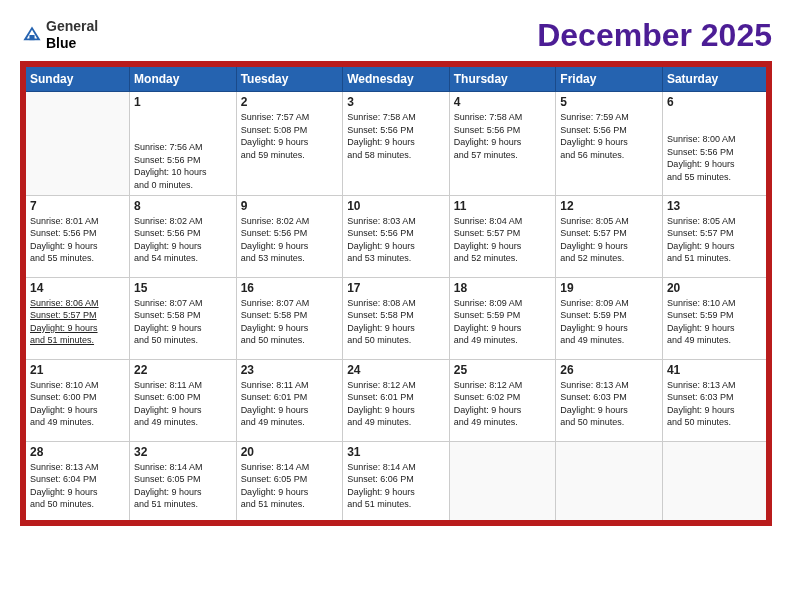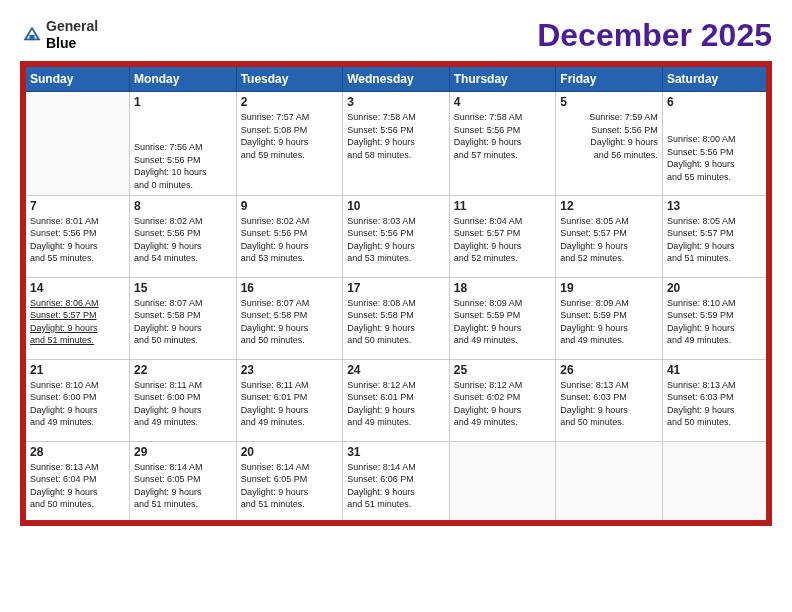--- a/index.html
+++ b/index.html
@@ -152,21 +152,21 @@
           </td>
           <td>
             <span class="day-number">4</span>
             <div class="day-info" style="white-space: pre-line;">Sunrise: 7:58 AM
 Sunset: 5:56 PM
 Daylight: 9 hours
 and 57 minutes.</div>
           </td>
           <td>
             <span class="day-number">5</span>
-            <div class="day-info" style="white-space: pre-line; text-align: right;">Sunrise: 7:59 AM
+            <div class="day-info" style="white-space: pre-line;">Sunrise: 7:59 AM
 Sunset: 5:56 PM
 Daylight: 9 hours
 and 56 minutes.</div>
           </td>
           <td>
             <span class="day-number">6</span>
             <div class="day-info" style="white-space: pre-line; margin-top: 24px;">Sunrise: 8:00 AM
 Sunset: 5:56 PM
 Daylight: 9 hours
 and 55 minutes.</div>
@@ -327,21 +327,21 @@
         </tr>
         <tr>
           <td>
             <span class="day-number">28</span>
             <div class="day-info" style="white-space: pre-line;">Sunrise: 8:13 AM
 Sunset: 6:04 PM
 Daylight: 9 hours
 and 50 minutes.</div>
           </td>
           <td>
-            <span class="day-number">29</span>
+            <span class="day-number">32</span>
             <div class="day-info" style="white-space: pre-line;">Sunrise: 8:14 AM
 Sunset: 6:05 PM
 Daylight: 9 hours
 and 51 minutes.</div>
           </td>
           <td>
             <span class="day-number">20</span>
             <div class="day-info" style="white-space: pre-line;">Sunrise: 8:14 AM
 Sunset: 6:05 PM
 Daylight: 9 hours

